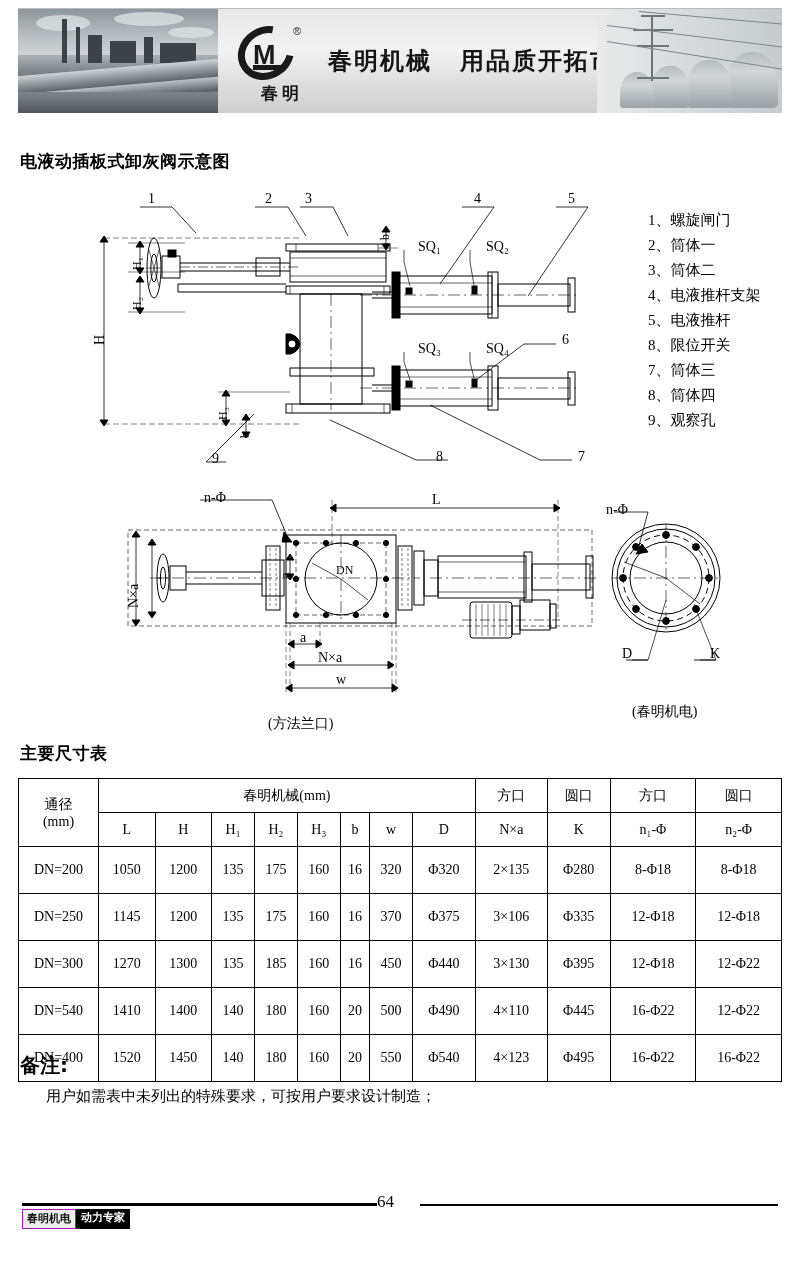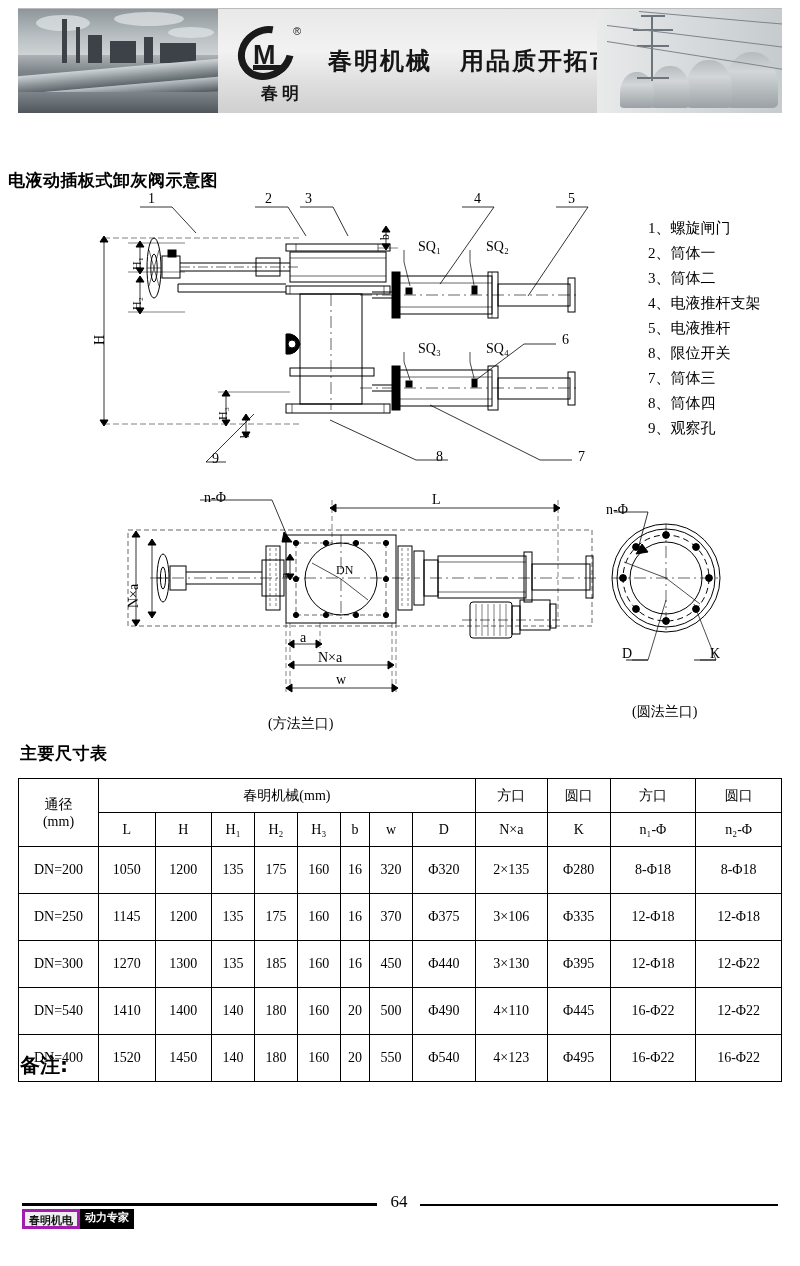--- a/index.html
+++ b/index.html
@@ -100,26 +100,26 @@
     font-weight:bold; font-size:24px; letter-spacing:2px; color:#151515;
     white-space:nowrap;
   }
   .slogan span.gap{ display:inline-block; width:28px; }
 
   
   .sec-title{
     position:absolute; font-family:"DejaVu Sans",sans-serif;
     font-weight:bold; font-size:17px; color:#000; letter-spacing:.5px;
   }
-  #title-main{ left:8px; top:150px;margin-top:19px; }
+  #title-main{ left:20px; top:150px; }
   #title-table{ left:20px; top:742px; }
 
   
   .legend{
-    position:absolute; left:648px; top:216px; width:150px;
+    position:absolute; left:648px; top:208px; width:150px;
   }
   .legend div{
     font-family:"Liberation Serif",serif;
     font-size:15px; line-height:25px; color:#000; white-space:nowrap;
   }
 
   
   .diagram{ position:absolute; left:0; top:0; width:800px; height:1266px; pointer-events:none; }
   .diagram svg{ display:block; }
 
@@ -166,28 +166,28 @@
   }
 
   
   .footer-rule-l{
     position:absolute; left:22px; top:1203px; width:355px; height:3px; background:#000;
   }
   .footer-rule-r{
     position:absolute; left:420px; top:1204px; width:358px; height:2px; background:#000;
   }
   .page-no{
-    position:absolute; left:377px; top:1192px; width:44px; text-align:center;
+    position:absolute; left:377px; top:1192px; width:44px; 
     font-family:"Liberation Serif",serif; font-size:17px;
   }
   .brand-badges{
     position:absolute; left:22px; top:1209px; height:20px; display:flex;
   }
   .badge-a{
-    background:#efefef; color:#111; border:3px solid #a21caf;
+    background:#efefef; color:#111; border:1px solid #a21caf;
     font-family:"DejaVu Sans",sans-serif; font-weight:bold; font-size:11px;
     padding:2px 4px; letter-spacing:0px; line-height:14px;
   }
   .badge-b{
     background:#000; color:#fff;
     font-family:"DejaVu Sans",sans-serif; font-weight:bold; font-size:11px;
     padding:2px 5px; letter-spacing:0px; line-height:14px;
   }
 </style>
 </head>
@@ -536,21 +536,21 @@
 <div class="dlabel rot90 small" style="left:278px;top:578px;">a</div>
 <div class="dlabel" style="left:318px;top:650px;">N×a</div>
 <div class="dlabel rot90" style="left:126px;top:608px;">N×a</div>
 <div class="dlabel" style="left:204px;top:490px;">n-Φ</div>
 <div class="dlabel" style="left:606px;top:502px;">n-Φ</div>
 <div class="dlabel small" style="left:336px;top:563px;">DN</div>
 <div class="dlabel" style="left:622px;top:646px;">D</div>
 <div class="dlabel" style="left:710px;top:646px;">K</div>
 
 <div class="caption" style="left:268px;top:715px;">(方法兰口)</div>
-<div class="caption" style="left:632px;top:703px;">(圆法兰口)</div>
+<div class="caption" style="left:632px;top:703px;">(春明机电)</div>
 
 <table class="dim-table">
   <thead>
     <tr>
       <th class="col-dn hdr-tall" rowspan="2">
         <div>通径</div>
         <div>(mm)</div>
       </th>
       <th colspan="8">春明机械(mm)</th>
       <th>方口</th>
@@ -647,20 +647,21 @@
         <td>4×123</td>
         <td>Φ495</td>
         <td>16-Φ22</td>
         <td>16-Φ22</td>
       </tr>
     </tbody>
 </table>
 
 <div class="remarks-title">备注:</div>
 <div class="remarks-body">
+  <div>用户如需表中未列出的特殊要求，可按用户要求设计制造；</div>
 </div>
 
 <div class="footer-rule-l"></div>
 <div class="footer-rule-r"></div>
 <div class="page-no">64</div>
 <div class="brand-badges">
   <div class="badge-a">春明机电</div>
   <div class="badge-b">动力专家</div>
 </div>
 

